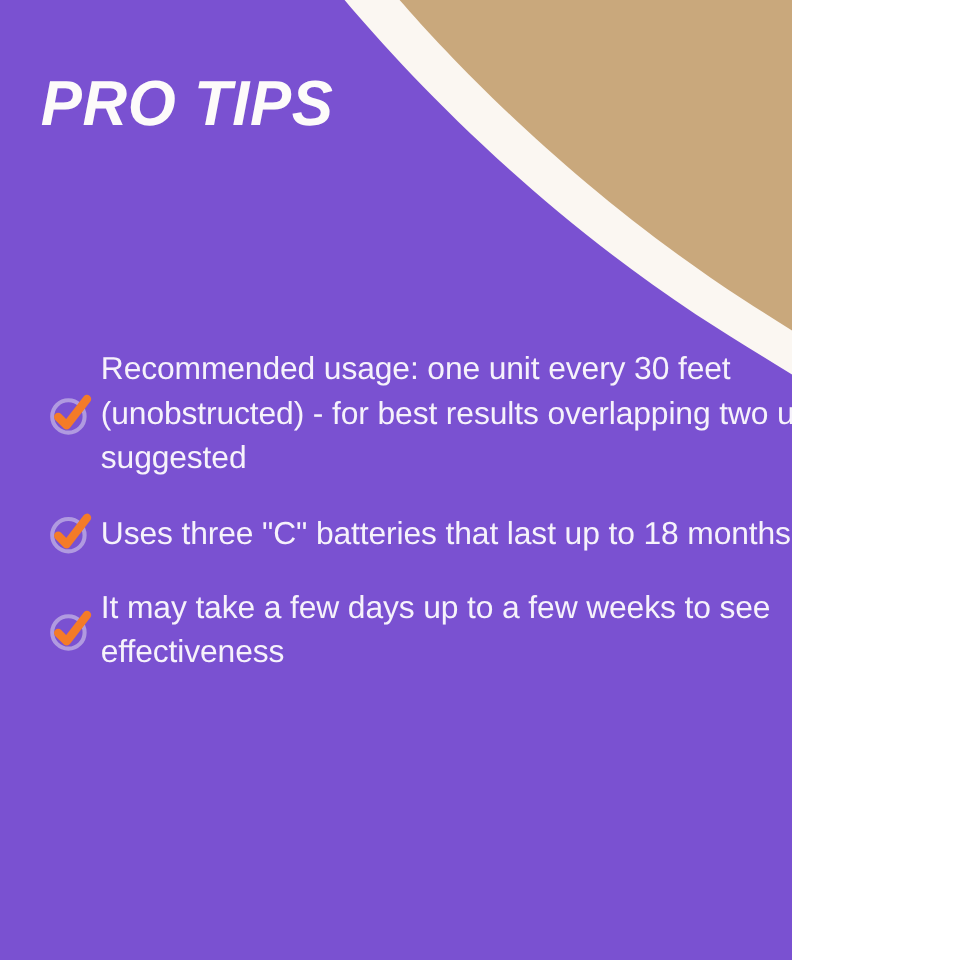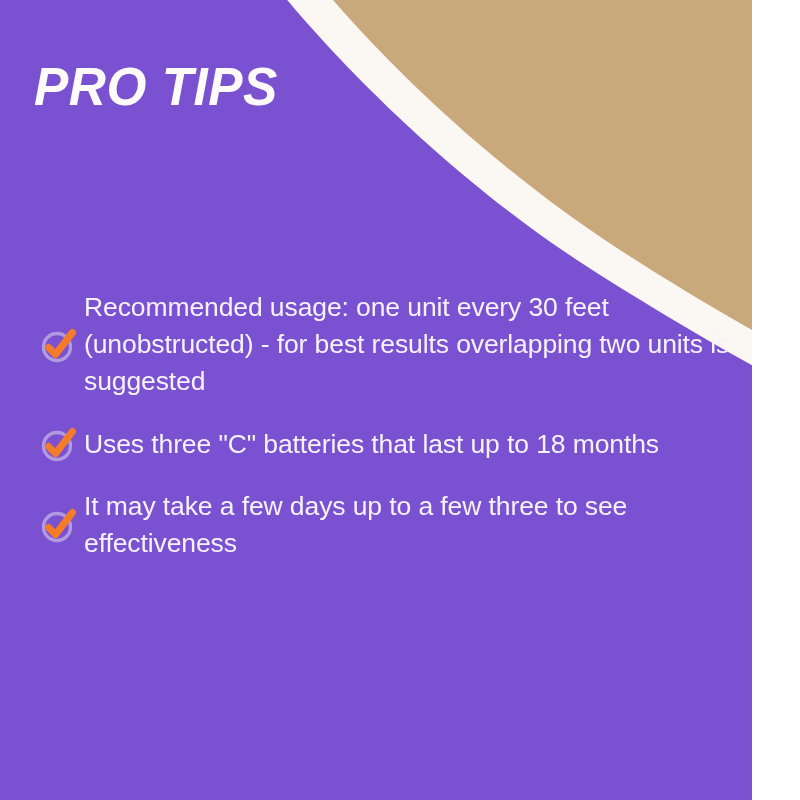--- a/index.html
+++ b/index.html
@@ -2,21 +2,21 @@
 <html><head>
 <meta charset="utf-8">
 <style>
   html, body {
     margin: 0;
     padding: 0;
     background: #ffffff;
   }
   #canvas {
     position: relative;
-    width: 752px;
+    width: 660px;
     height: 800px;
     overflow: hidden;
     background: #1d4ed8;
     font-family: "Liberation Sans", sans-serif;
   }
 
   
   #bg-svg {
     position: absolute;
     left: 0; top: 0;
@@ -121,17 +121,17 @@
     </div>
 
 
     <div class="tip">
       <span class="tip-icon">
         <svg width="44" height="40" viewBox="0 0 44 40">
           <circle cx="17" cy="21" r="13.5" fill="none" stroke="#b09ae0" stroke-width="3.4"></circle>
           <path d="M8.5 21.5 L15.5 28.5 L32.5 6.5" fill="none" stroke="#f47b28" stroke-width="7" stroke-linecap="round" stroke-linejoin="round"></path>
         </svg>
       </span>
-      <span class="tip-text">It may take a few days up to a few three to see effectiveness</span>
+      <span class="tip-text">It may take a few days up to a few weeks to see effectiveness</span>
     </div>
 
   </div>
 </div>
 
 </body></html>

